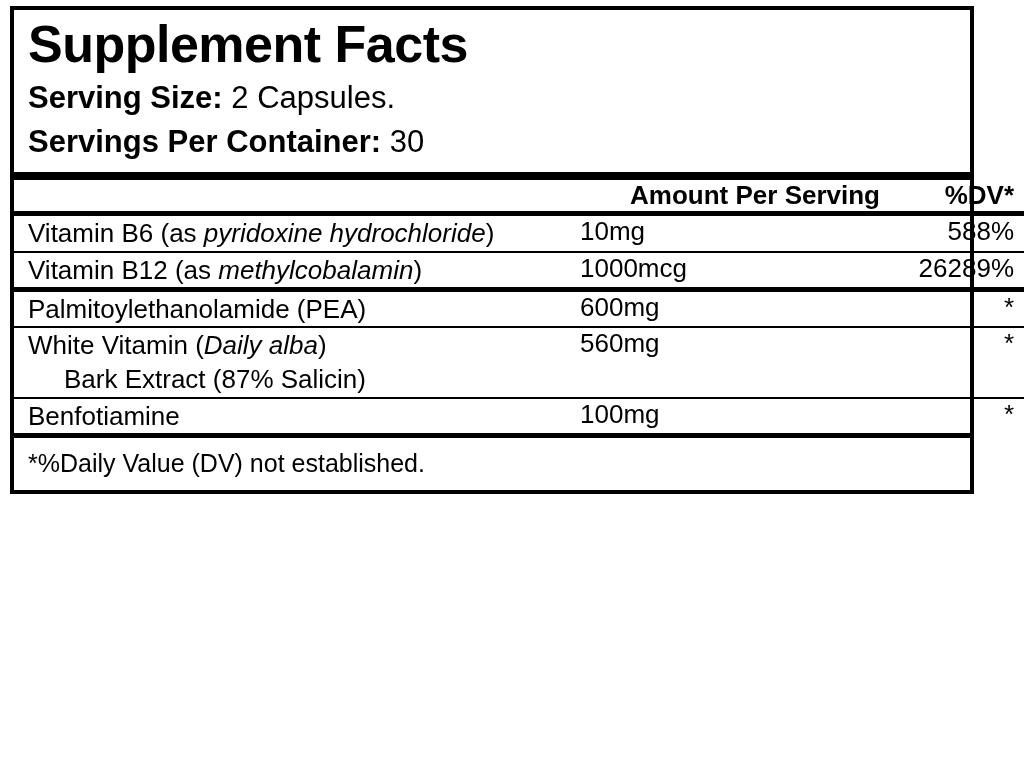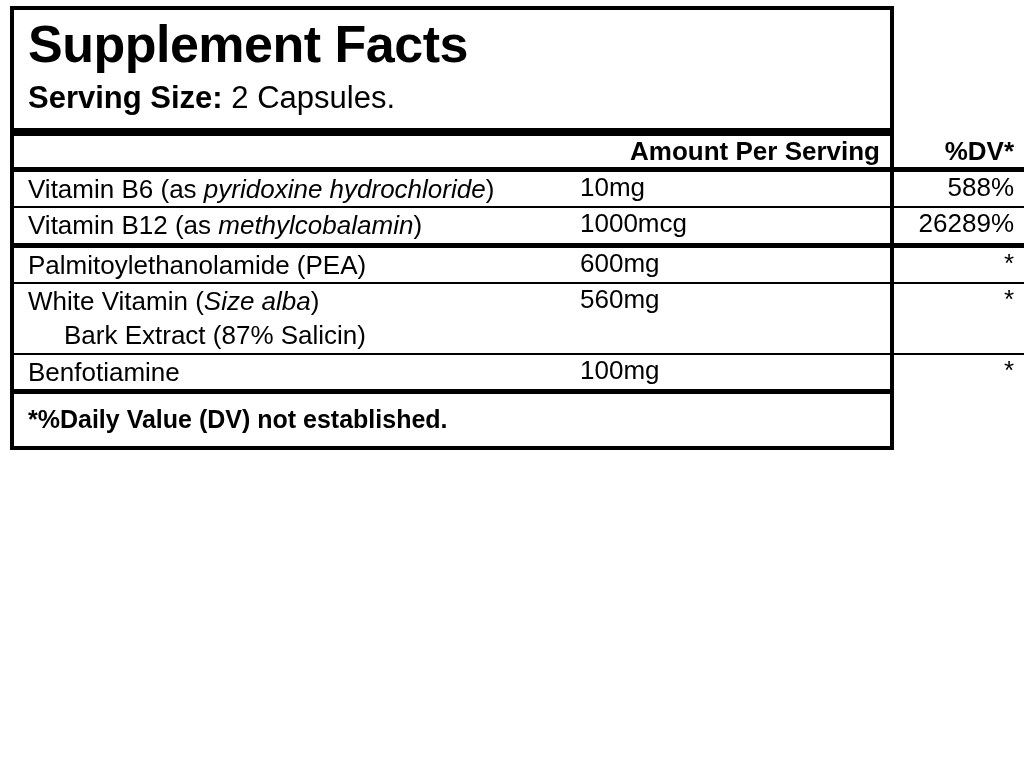--- a/index.html
+++ b/index.html
@@ -18,21 +18,21 @@
     position: relative;
     width: 1024px;
     height: 776px;
     box-sizing: border-box;
     padding: 6px 10px 0 10px;
   }
 
   .panel {
     border: 4px solid #000;
     box-sizing: border-box;
-    width: 884px;
+    width: 964px;
     padding: 0;
   }
 
   .head-block {
     padding: 6px 14px 8px 14px;
   }
 
   .title {
     font-size: 52px;
     font-weight: bold;
@@ -111,21 +111,20 @@
 
   .sep-cell {
     padding: 0 !important;
   }
   .sep-thin { height: 0; border-top: 2px solid #000; }
   .sep-med  { height: 0; border-top: 5px solid #000; }
 
   .footnote {
     font-size: 25px;
     padding: 11px 8px 12px 14px;
-    font-weight: bold;
   }
 
   .other-ing {
     font-size: 26px;
     line-height: 1.45;
     padding: 14px 12px 0 14px;
   }
 </style>
 </head>
 <body>
@@ -133,20 +132,24 @@
 <div class="page">
 
   <div class="panel">
 
     <div class="head-block">
       <div class="title">Supplement Facts</div>
       <p class="serving-line">
         <span class="lbl">Serving Size:</span>
         <span>2 Capsules.</span>
       </p>
+      <p class="serving-line">
+        <span class="lbl">Servings Per Container:</span>
+        <span>30</span>
+      </p>
     </div>
 
     <div class="rule-thick"></div>
 
     <table class="facts">
       <tbody>
           <tr class="hdr-row">
         <td class="col-name"></td>
         <td class="col-amt">Amount Per Serving</td>
         <td class="col-dv">%DV*</td>
@@ -188,21 +191,21 @@
         <td class="col-dv">*</td>
       </tr>
 
       <tr>
         <td class="sep-cell" colspan="3">
               <div class="sep-thin"></div>
             </td>
       </tr>
 
       <tr class="nutrient-row">
-        <td class="col-name"><span>White Vitamin (</span><em class="latin">Size alba</em><span>)</span><span class="sub-line">Bark Extract (87% Salicin)</span></td>
+        <td class="col-name"><span>White Vitamin (</span><em class="latin">Daily alba</em><span>)</span><span class="sub-line">Bark Extract (87% Salicin)</span></td>
         <td class="col-amt">560mg</td>
         <td class="col-dv">*</td>
       </tr>
 
       <tr>
         <td class="sep-cell" colspan="3">
               <div class="sep-thin"></div>
             </td>
       </tr>
 

